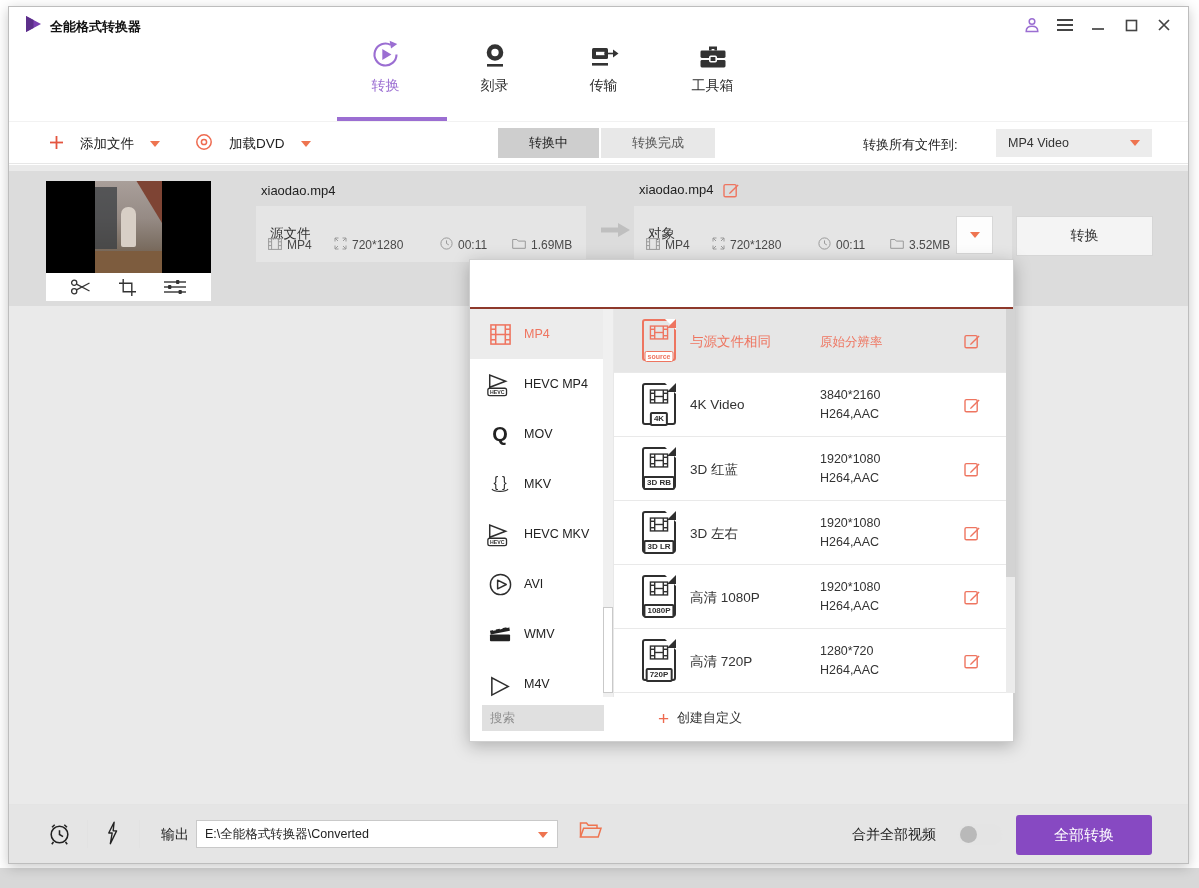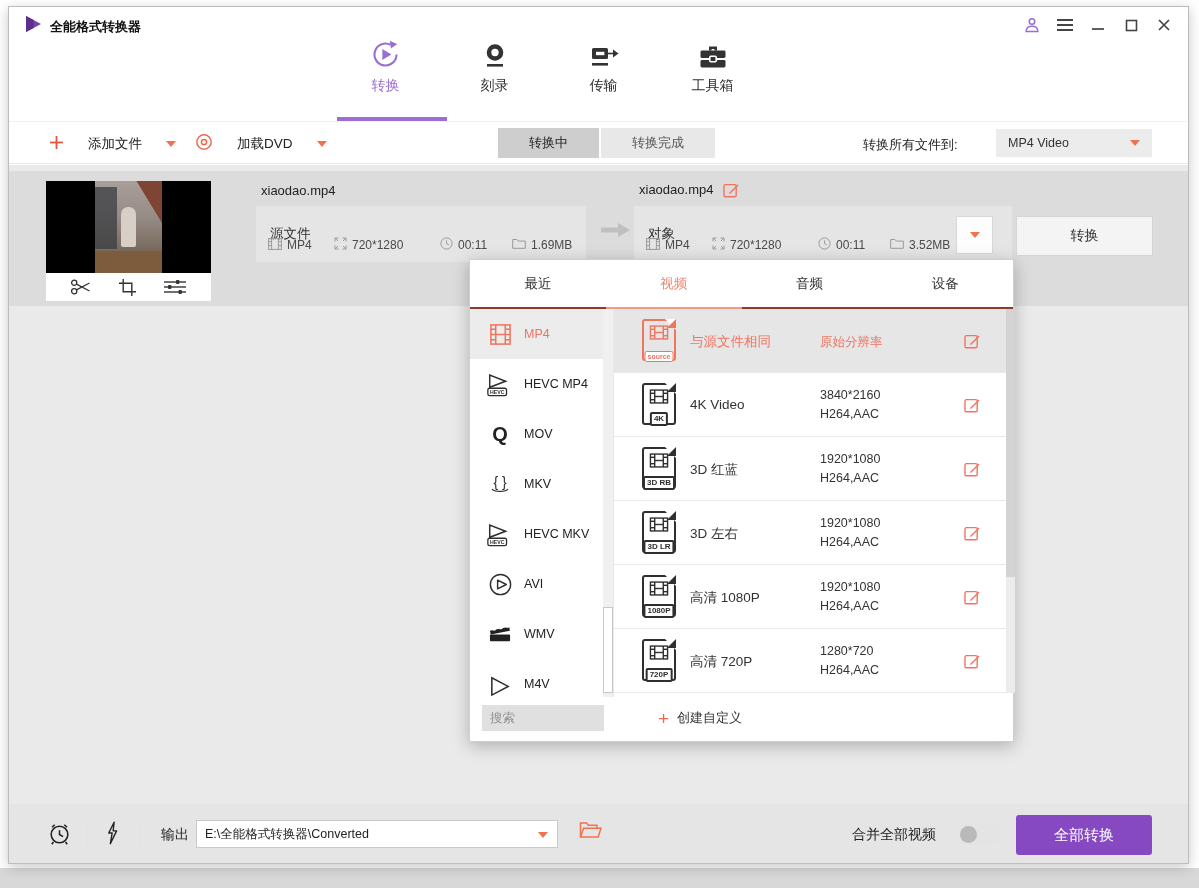--- a/index.html
+++ b/index.html
@@ -18,21 +18,21 @@
   
   .nav { position:absolute; left:322px; top:26px; display:flex; }
   .nav-item { width:109px; display:flex; flex-direction:column; align-items:center; cursor:pointer; }
   .nav-ic { height:38px; display:flex; align-items:flex-end; justify-content:center; }
   .nav-label { margin-top:6px; font-size:14px; color:#2c2c2c; }
   .nav-item.active .nav-label { color:#9b6ed2; }
   .nav-underline { position:absolute; left:328px; top:110px; width:110px; height:4px; background:#9b6ed2; }
 
   
   .toolbar { position:absolute; top:114px; left:0; right:0; height:43px; background:#fff; border-top:1px solid #f2f2f2; border-bottom:1px solid #e7e7e7; }
-  .tb-btn { position:absolute; top:8px; height:27px; display:flex; align-items:center; gap:24px; font-size:13.5px; color:#222; background:none; border:none; cursor:pointer; }
+  .tb-btn { position:absolute; top:8px; height:27px; display:flex; align-items:center; gap:16px; font-size:13.5px; color:#222; background:none; border:none; cursor:pointer; }
   .tb-add { left:40px; } .tb-dvd { left:186px; }
   .chev { width:0; height:0; border-left:5px solid transparent; border-right:5px solid transparent; border-top:6px solid #ee7450; }
   .queue-tabs { position:absolute; left:489px; top:6px; display:flex; gap:2px; }
   .qtab { height:30px; padding:0 31px; font-size:13px; display:flex; align-items:center; border:none; cursor:pointer; background:#e8e8e8; color:#555;font-family:Liberation Mono, monospace; }
   .qtab.active { background:#cecece; color:#222; }
   .convert-to-label { position:absolute; left:854px; top:14px; font-size:13px; color:#222; }
   .fmt-select { position:absolute; left:987px; top:7px; width:156px; height:28px; background:#ececec; display:flex; align-items:center; padding:0 12px; font-size:12.5px; color:#333; border:none; cursor:pointer; }
   .fmt-select .chev { margin-left:auto; }
 
   
@@ -378,26 +378,20 @@
       </div>
 
       <button class="dst-dd">
         <span class="chev"></span>
       </button>
       <button class="convert-btn">转换</button>
     </div>
   </div>
 
   <div class="fpanel">
-    <div class="fp-tabs">
-      <button class="fp-tab">最近</button>
-      <button class="fp-tab active">视频</button>
-      <button class="fp-tab">音频</button>
-      <button class="fp-tab">设备</button>
-    </div>
     <div class="fp-tabline"></div>
 
     <div class="fl">
       <div class="fl-row selected">
         <span class="fl-ic">
           <svg width="25" height="23" viewBox="0 0 26 24">
               <g stroke="#ef7560" stroke-width="1.6" fill="none">
                 <rect x="3" y="2" width="20" height="20"></rect>
                 <line x1="8" y1="2" x2="8" y2="22"></line>
                 <line x1="18" y1="2" x2="18" y2="22"></line>

